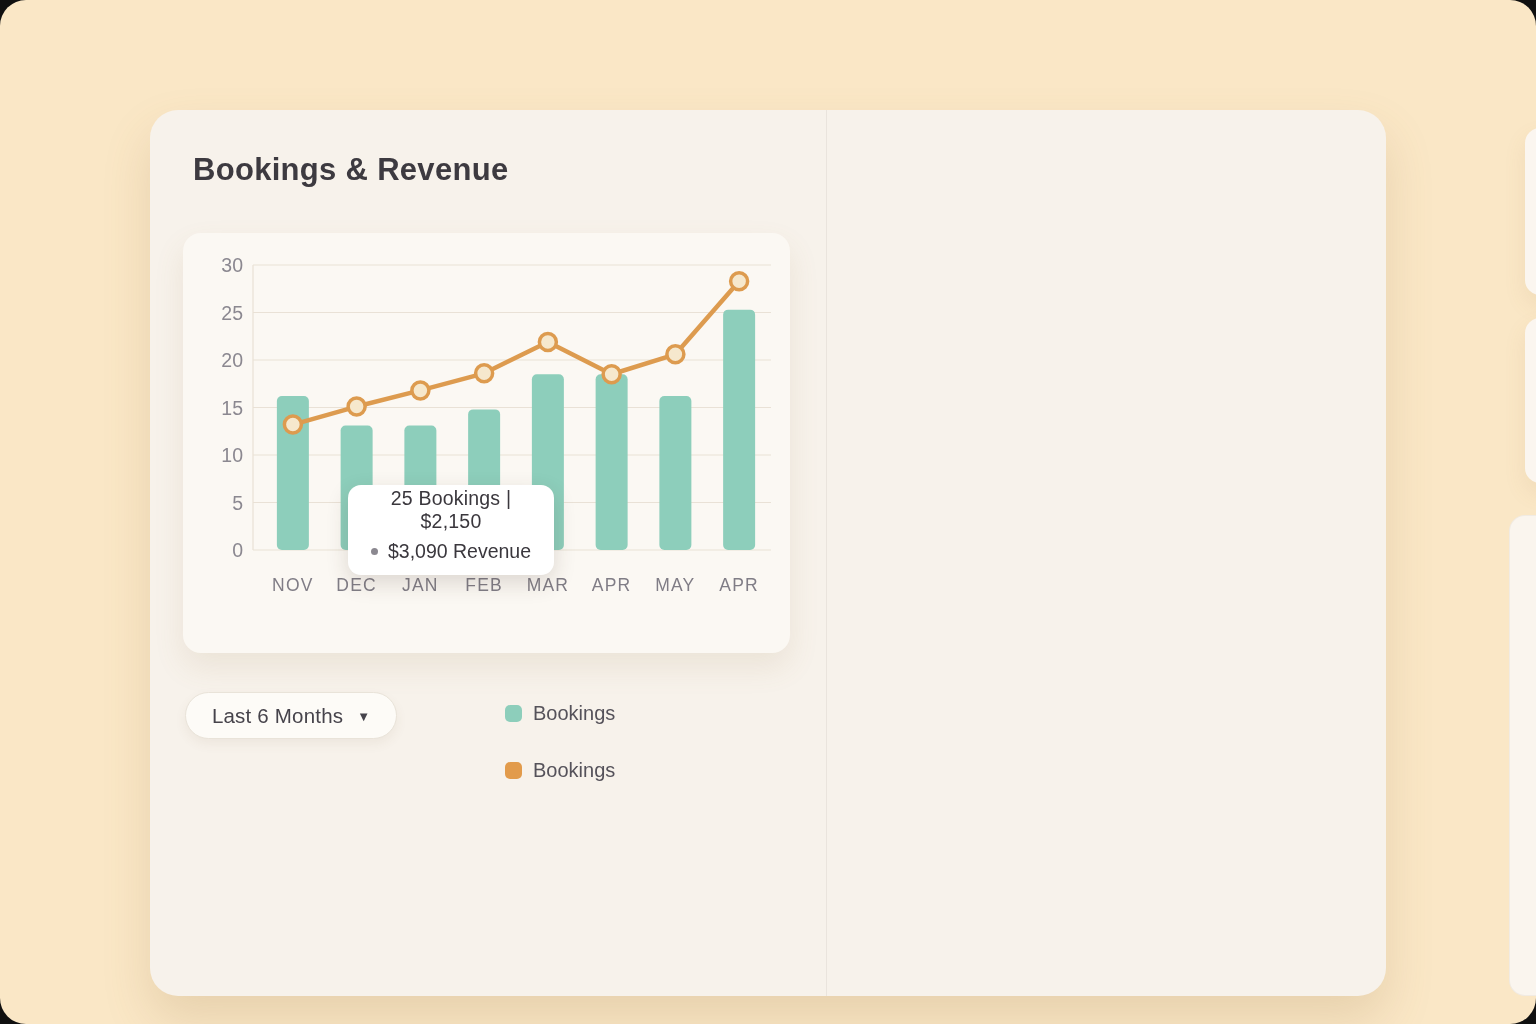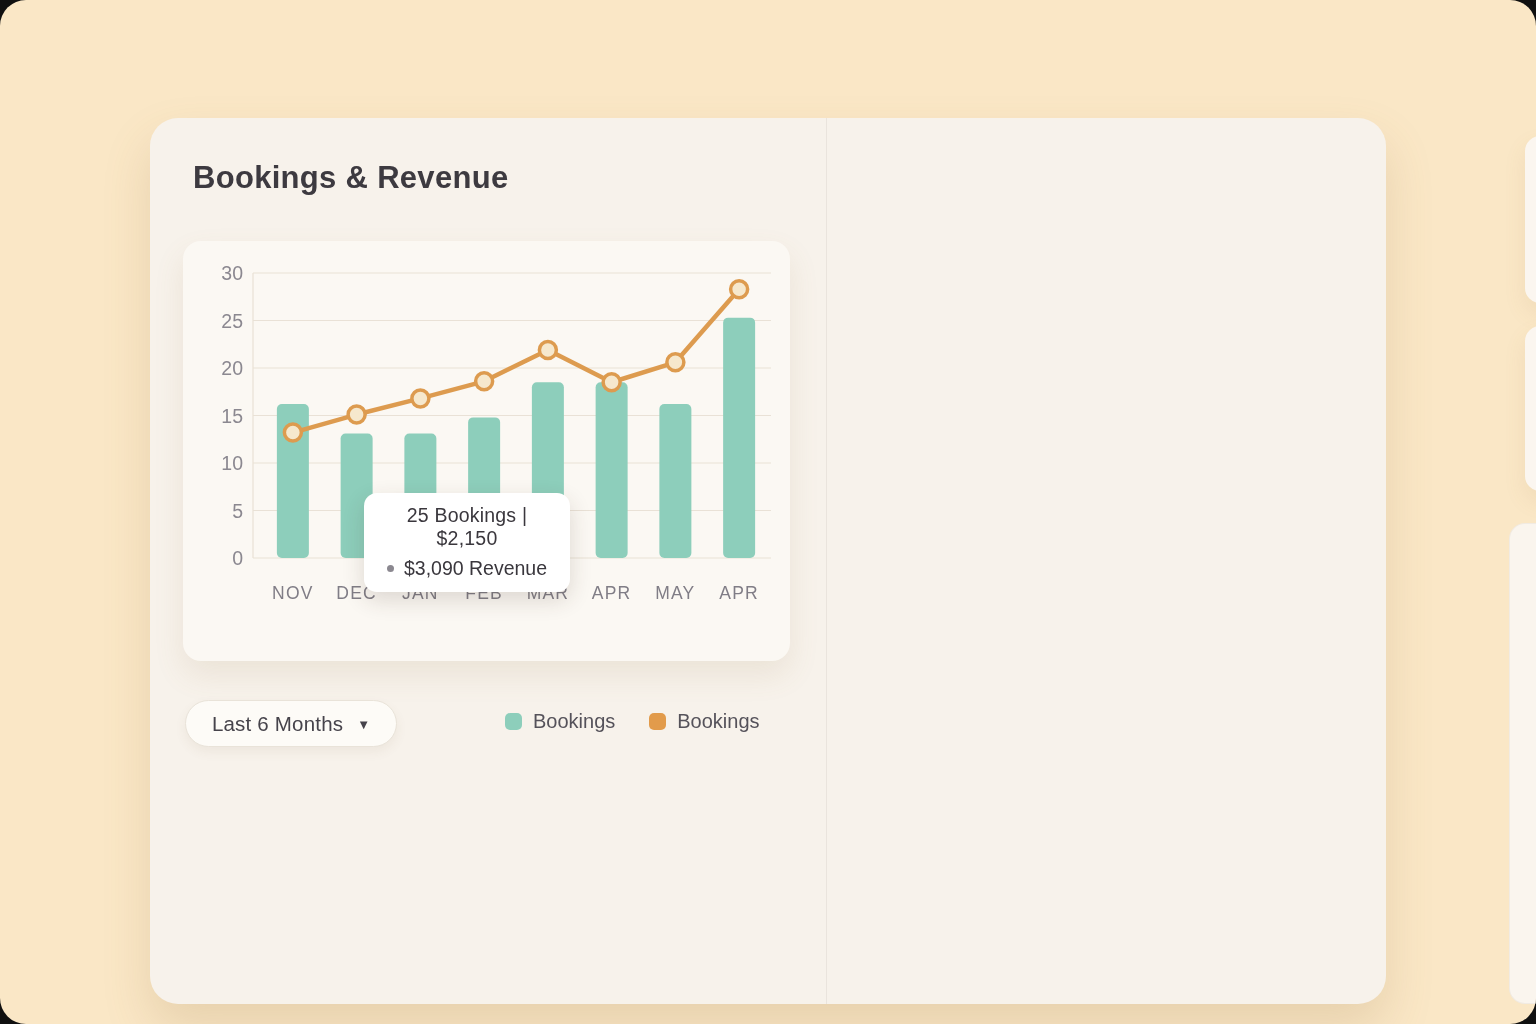--- a/index.html
+++ b/index.html
@@ -11,58 +11,57 @@
   }
   .screen {
     position:relative; width:1536px; height:1024px;
     background:#FAE7C6; border-radius:26px; overflow:hidden;
   }
   
   .dashboard {
     position:absolute; left:150px; top:110px; width:1236px; height:886px;
     background:#F7F2EB; border-radius:28px;
     box-shadow:0 24px 48px rgba(150,110,60,0.18);
-    margin-top:8px;
   }
   .right-pane {
     position:absolute; left:676px; top:0; width:560px; height:886px;
     border-left:1px solid rgba(70,55,40,0.07);
   }
   
   .chart-title {
     position:absolute; left:43px; top:42px;
     font-size:31px; font-weight:700; letter-spacing:0.3px; color:#3D3A40;
   }
   .chart-card {
     position:absolute; left:33px; top:123px; width:607px; height:420px;
     background:#FBF8F3; border-radius:18px;
     box-shadow:0 14px 30px rgba(160,120,70,0.12);
   }
   .chart-svg { position:absolute; left:8px; top:20px; }
   .tooltip {
-    position:absolute; left:181px; top:252px; width:206px;
-    background:#FFFFFF; border-radius:13px; padding:11px 10px 12px;
+    position:absolute; left:165px; top:252px; width:206px;
+    background:#FFFFFF; border-radius:13px; padding:2px 10px 12px;
     box-shadow:0 8px 22px rgba(60,45,30,0.16);
     text-align:center; z-index:5;
   }
   .tooltip .tl1 { font-size:19.5px; font-weight:500; color:#3A373D; letter-spacing:0.2px; }
   .tooltip .tl2 { margin-top:7px; font-size:19.5px; font-weight:500; color:#3A373D;
     display:flex; align-items:center; justify-content:center; gap:10px; }
   .tooltip .dot { width:7px; height:7px; border-radius:50%; background:#8B8890; display:inline-block; }
   .dropdown {
     position:absolute; left:35px; top:582px; width:212px; height:47px;
     background:#FDFBF7; border:1px solid #E9E3D9; border-radius:24px;
     display:flex; align-items:center; justify-content:center; gap:14px;
     box-shadow:0 5px 12px rgba(120,90,50,0.07); cursor:pointer;
   }
   .dropdown .dd-label { font-size:20.5px; font-weight:500; color:#46434B; letter-spacing:0.2px; }
   .dropdown .dd-caret { font-size:13px; color:#46434B; padding-top:2px; }
   .legend {
     position:absolute; left:355px; top:592px;
-    display:flex; align-items:flex-start; gap:34px;
+    display:flex; align-items:flex-start; gap:34px;flex-direction:column;
   }
   .legend-item { display:flex; align-items:center; gap:11px; }
   .legend-swatch { width:17px; height:17px; border-radius:5px; }
   .legend-label { font-size:20px; color:#55525A; }
   
   .stat-card {
     position:absolute; background:#FBF6F0; border-radius:15px;
     box-shadow:0 10px 22px rgba(160,120,70,0.10);
     padding:26px 26px 24px;
   }

